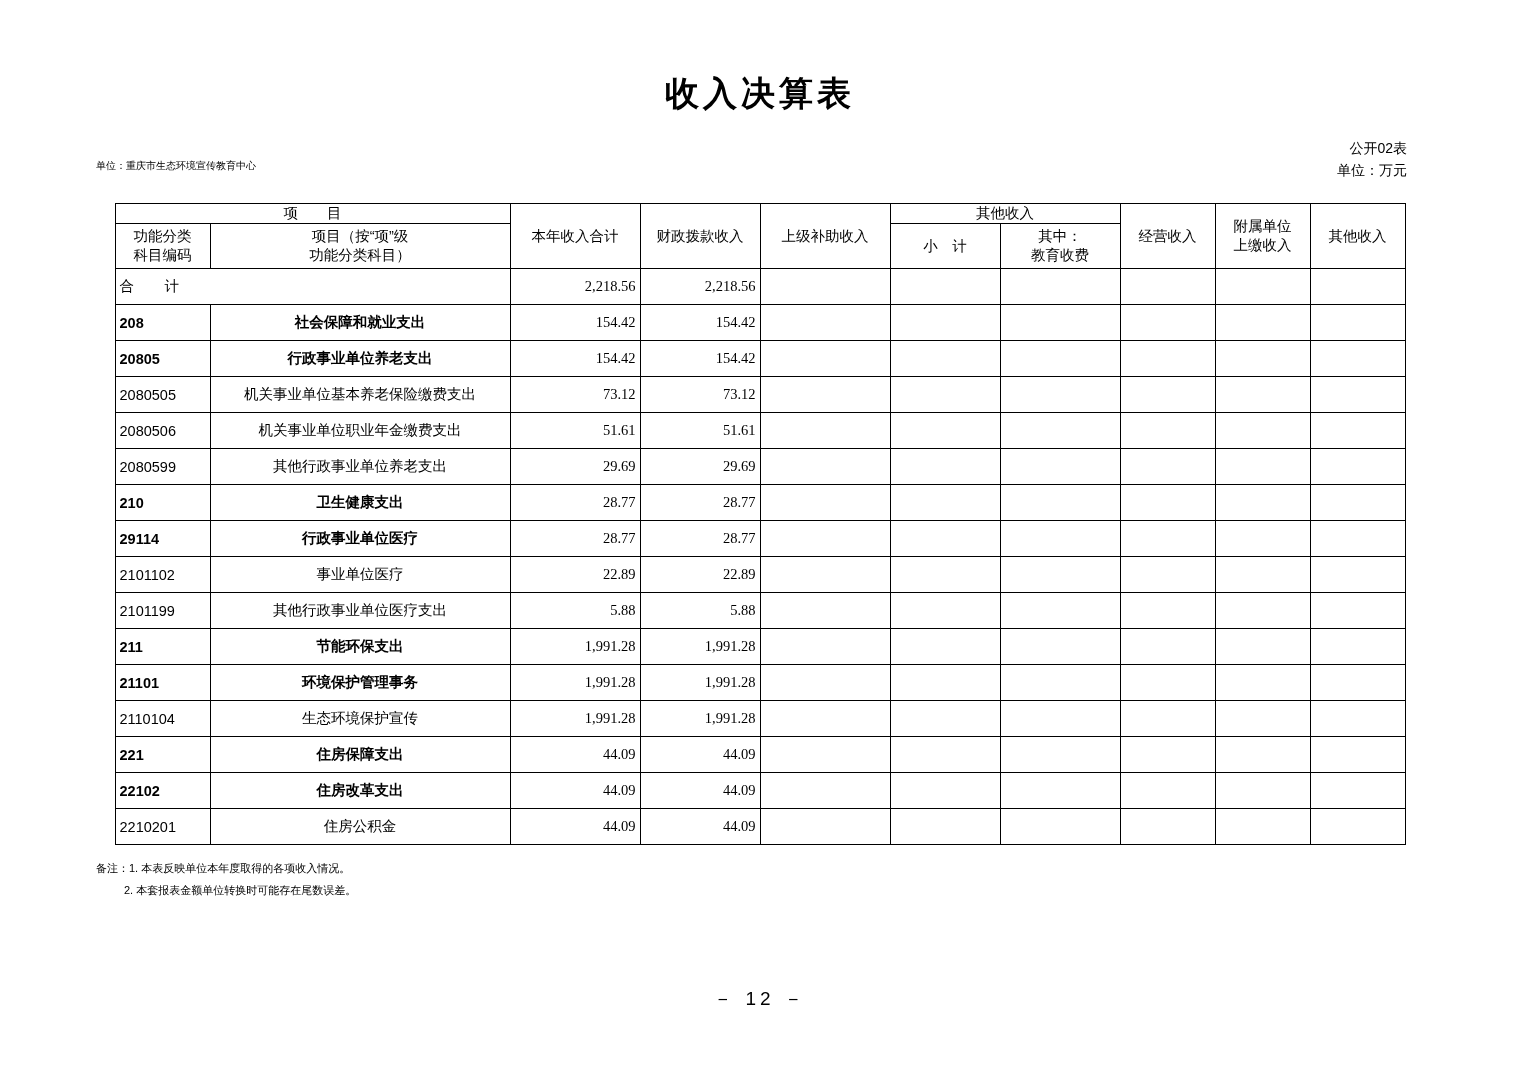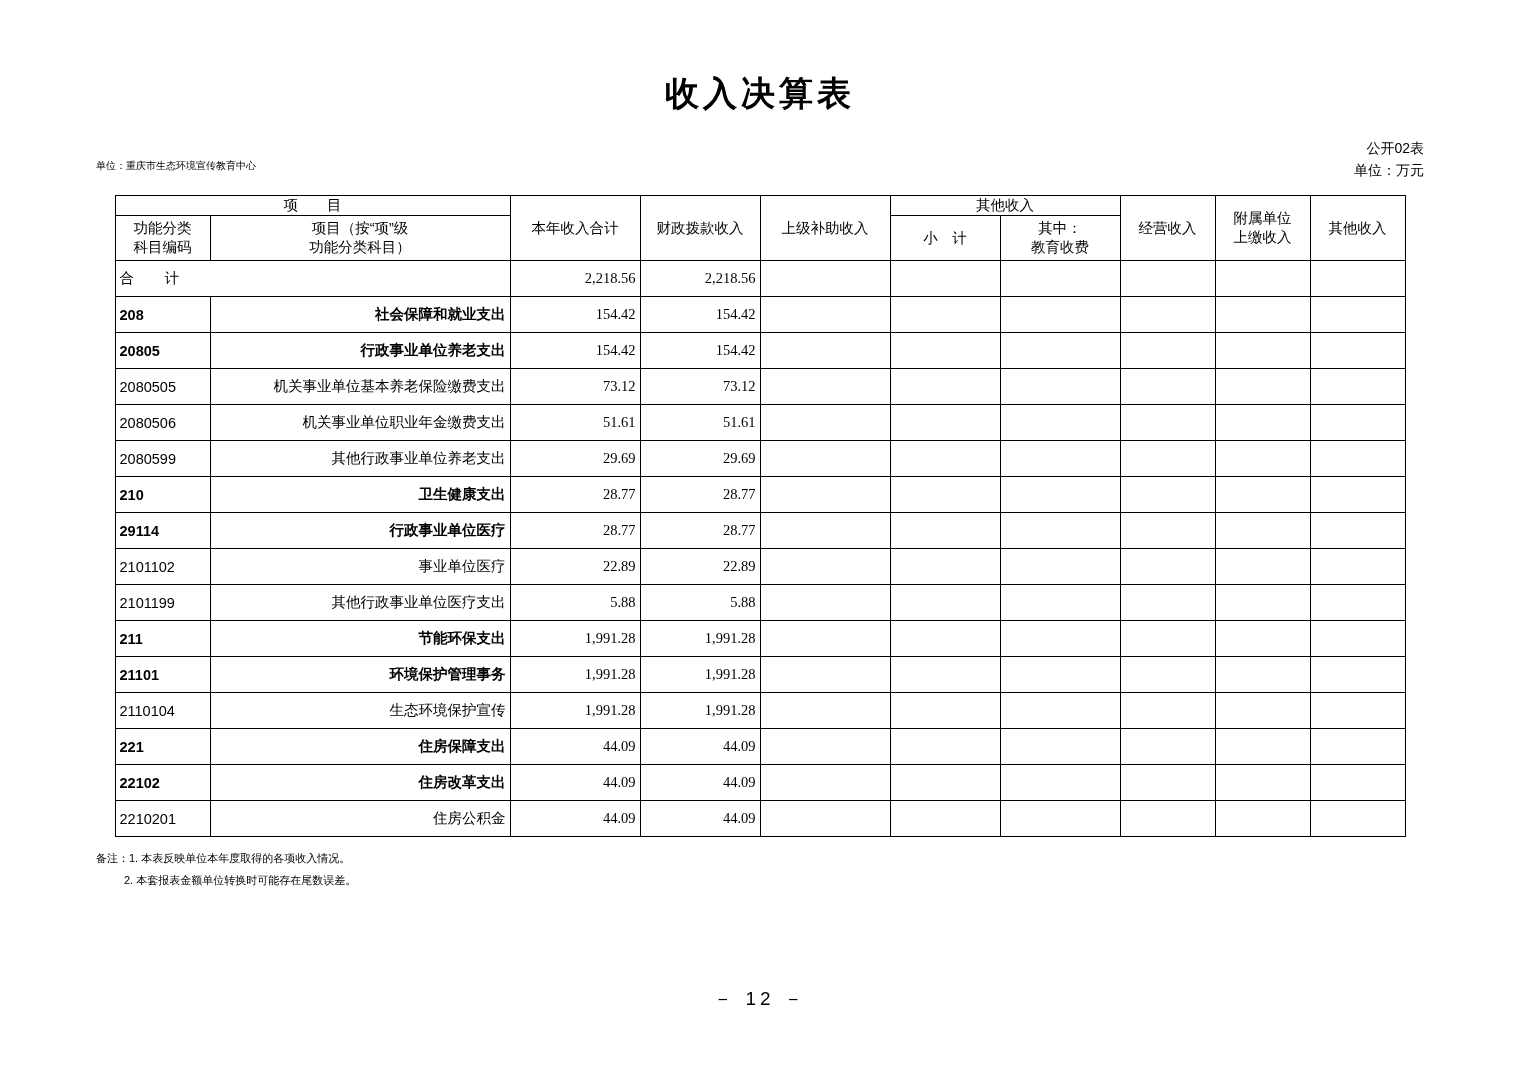--- a/index.html
+++ b/index.html
@@ -35,30 +35,30 @@
   }
   .meta-left {
     position: absolute;
     left: 96px;
     top: 14px;
     font-size: 10px;
     font-family: "Liberation Sans", "DejaVu Sans", sans-serif;
   }
   .meta-right {
     position: absolute;
-    right: 96px;
+    right: 113px;
     top: -8px;
     text-align: right;
     font-size: 14px;
     font-family: "Liberation Sans", "DejaVu Sans", sans-serif;
     line-height: 22px;
   }
   table.main {
     border-collapse: collapse;
-    margin: 4px auto;
+    margin: 12px auto;
     width: 1164px;
     table-layout: fixed;
     font-family: "Liberation Sans", "DejaVu Sans", sans-serif;
   }
   table.main th, table.main td {
     border: 1px solid #000000;
     font-size: 14.5px;
     font-weight: normal;
     padding: 0 4px;
     vertical-align: middle;
@@ -68,21 +68,21 @@
     line-height: 19px;
   }
   .hdr-tall { height: 44px; }
   .row-cell { height: 35px; }
   .code {
     text-align: left;
     padding-left: 9px;
     font-size: 14.5px;
   }
   .name {
-    text-align: right;
+    text-align: center;
     padding-left: 9px;
     font-size: 14.5px;
   }
   .name.bold, .code.bold { font-weight: bold; }
   .num {
     text-align: right;
     padding-right: 14px;
     font-family: "Liberation Serif", "DejaVu Serif", serif;
     font-size: 16px;
   }

